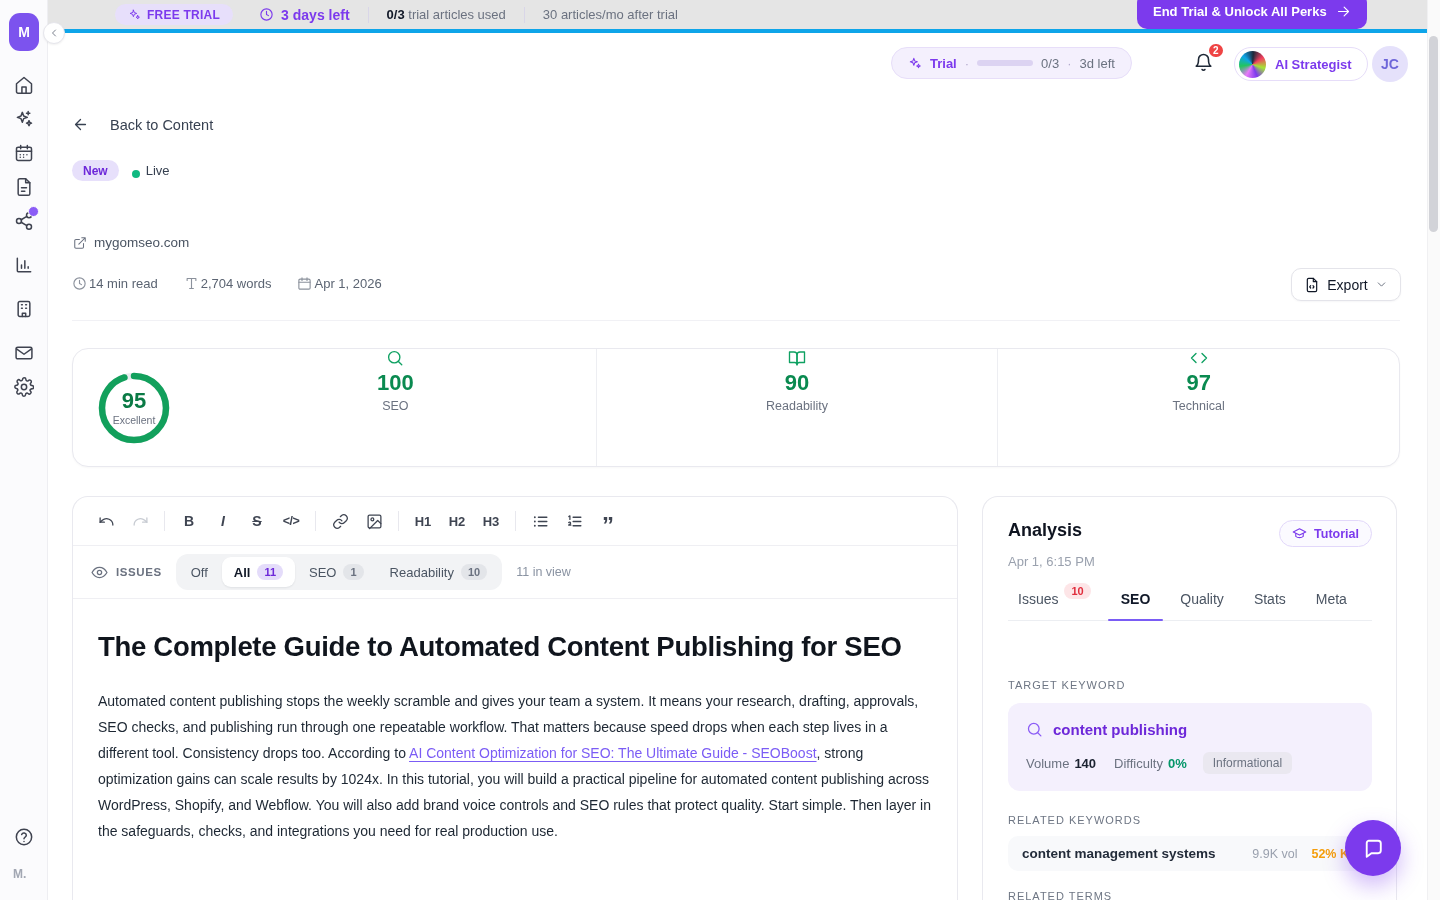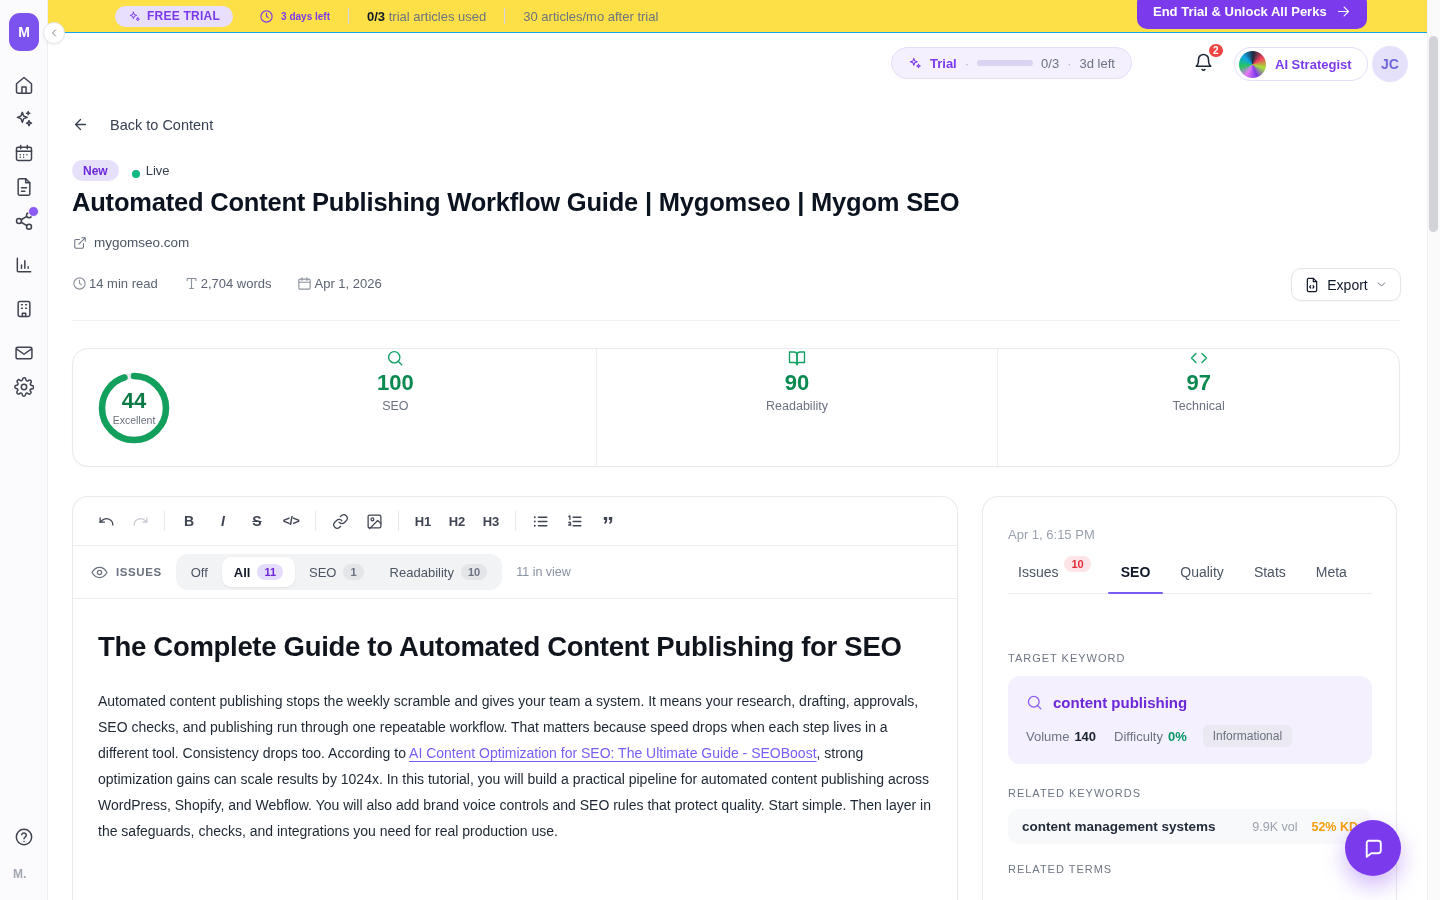--- a/index.html
+++ b/index.html
@@ -14,25 +14,25 @@
   .logo { position:absolute; left:9px; top:13px; width:30px; height:38px; border-radius:11px; background:#7c53ee;
           color:#fff; font-size:14px; font-weight:700; display:flex; align-items:center; justify-content:center; }
   .side-icons { position:absolute; top:75px; left:0; width:48px; display:flex; flex-direction:column; align-items:center; gap:14px; }
   .sic { width:34px; height:20px; display:flex; align-items:center; justify-content:center; color:#3f4350; position:relative; cursor:pointer; }
   .sic.gap { margin-top:10px; }
   .sic .dotbadge { position:absolute; right:2px; top:-5px; width:11px; height:11px; border-radius:50%; background:#8b5cf6; border:1.5px solid #fbfbfd; }
   .side-help { position:absolute; left:14px; top:827px; color:#3f4350; }
   .side-foot { position:absolute; left:13px; top:867px; font-size:12px; font-weight:700; color:#a2a7b3; }
 
   
-  .banner { position:absolute; left:48px; top:0; right:13px; height:33px; background:#fde047; border-bottom:1px solid #0ea5e9;
+  .banner { position:absolute; left:48px; top:0; right:13px; height:33px; background:#e5e5e5; border-bottom:4px solid #0ea5e9;
             display:flex; align-items:center; z-index:1; }
   .ft-badge { margin-left:67px; height:21px; display:flex; align-items:center; gap:6px; padding:0 13px; border-radius:999px;
               background:#e7dffb; color:#7c3aed; font-size:12px; font-weight:700; letter-spacing:.02em; }
-  .b-days { margin-left:26px; display:flex; align-items:center; gap:7px; color:#7c3aed; font-size:10px; font-weight:700; }
+  .b-days { margin-left:26px; display:flex; align-items:center; gap:7px; color:#7c3aed; font-size:14px; font-weight:700; }
   .b-sep { width:1px; height:16px; background:#d9d6e8; margin:0 18px; }
   .b-used { font-size:13px; color:#6b7280; }
   .b-used b { color:#111827; font-weight:700; }
   .b-after { font-size:13px; color:#6b7280; }
   .cta { position:absolute; left:1089px; top:-7px; height:36px; padding:0 16px; border-radius:10px; background:#7c3aed; border:none;
          color:#fff; font-size:13px; font-weight:700; display:flex; align-items:center; gap:9px; cursor:pointer;
          font-family:inherit; }
 
   
   .collapse { position:absolute; left:43px; top:22px; width:22px; height:22px; border-radius:50%; background:#fff;
@@ -300,21 +300,20 @@
       </svg>
     <span>Back to Content</span>
   </div>
   <div class="badges">
     <span class="new-badge">New</span>
     <span class="live">
         <span class="dot"></span>
         <span>Live</span>
       </span>
   </div>
-  <h1 class="page-title">Automated Content Publishing Workflow Guide | Mygomseo | Mygom SEO</h1>
   <div class="domain">
     <svg class="ic exic" width="14" height="14" viewBox="0 0 24 24">
         <path d="M18 13v6a2 2 0 0 1-2 2H5a2 2 0 0 1-2-2V8a2 2 0 0 1 2-2h6"></path>
         <path d="M15 3h6v6M10 14 21 3"></path>
       </svg>
     <span>mygomseo.com</span>
   </div>
   <div class="meta">
     <span class="mi">
       <svg class="ic" width="15" height="15" viewBox="0 0 24 24">
@@ -350,21 +349,21 @@
   <div class="hr"></div>
 
   <section class="scorecard">
     <div class="ring-wrap">
       <div class="ring">
         <svg width="74" height="74" viewBox="0 0 74 74">
           <circle cx="37" cy="37" r="32" stroke="#e9ecef" stroke-width="6.5" fill="none"></circle>
           <circle id="ring-arc" cx="37" cy="37" r="32" stroke="#12a05c" stroke-width="6.5" fill="none" stroke-linecap="round" transform="rotate(-90 37 37)" stroke-dasharray="191.00883333825942 201.06192982974676"></circle>
         </svg>
         <div class="ring-txt">
-          <div class="ring-val">44</div>
+          <div class="ring-val">95</div>
           <div class="ring-lab">Excellent</div>
         </div>
       </div>
     </div>
     <div class="col3wrap">
       <div class="score-col first">
         <svg class="ic sicn" width="18" height="18" viewBox="0 0 24 24">
             <circle cx="11" cy="11" r="7.5"></circle>
             <path d="M21 21l-4.8-4.8"></path>
           </svg>
@@ -470,20 +469,30 @@
       <span class="inview">11 in view</span>
     </div>
 
     <div class="article">
       <h1>The Complete Guide to Automated Content Publishing for SEO</h1>
       <p><span>Automated content publishing stops the weekly scramble and gives your team a system. It means your research, drafting, approvals, SEO checks, and publishing run through one repeatable workflow. That matters because speed drops when each step lives in a different tool. Consistency drops too. According to </span><a>AI Content Optimization for SEO: The Ultimate Guide - SEOBoost</a><span>, strong optimization gains can scale results by 1024x. In this tutorial, you will build a practical pipeline for automated content publishing across WordPress, Shopify, and Webflow. You will also add brand voice controls and SEO rules that protect quality. Start simple. Then layer in the safeguards, checks, and integrations you need for real production use.</span></p>
     </div>
   </section>
 
   <aside class="panel">
+    <div class="panel-head">
+      <div class="panel-title">Analysis</div>
+      <button class="tutorial">
+        <svg class="ic" width="15" height="15" viewBox="0 0 24 24">
+            <path d="M22 9.5 12 4.5 2 9.5l10 5 10-5z"></path>
+            <path d="M6 12v4.5c3.2 2.8 8.8 2.8 12 0V12"></path>
+          </svg>
+        <span>Tutorial</span>
+      </button>
+    </div>
     <div class="stamp">Apr 1, 6:15 PM</div>
 
     <div class="tabs">
       <button class="tab">
         <span>Issues</span>
         <span class="tab-badge">10</span>
       </button>
       <button class="tab active">
           <span>SEO</span>
         </button>

